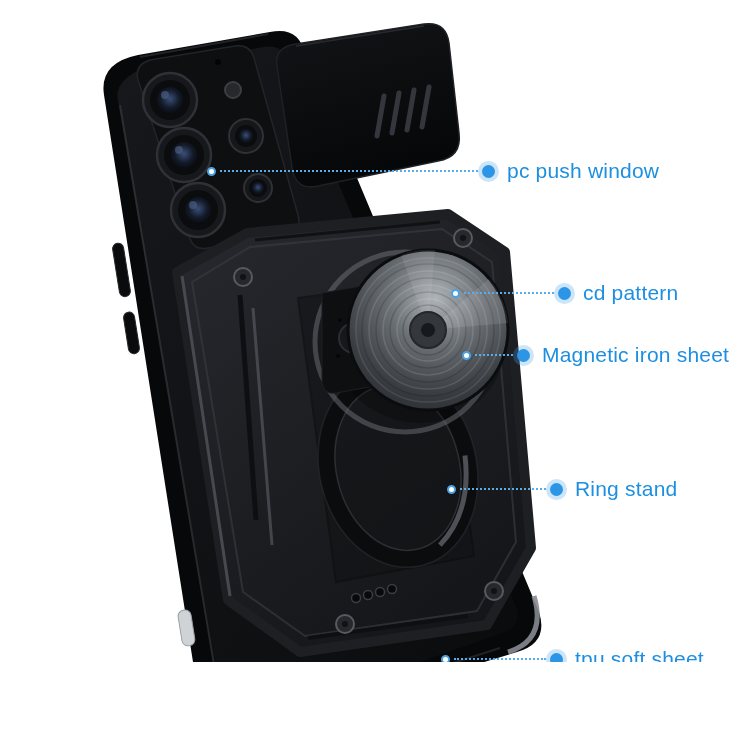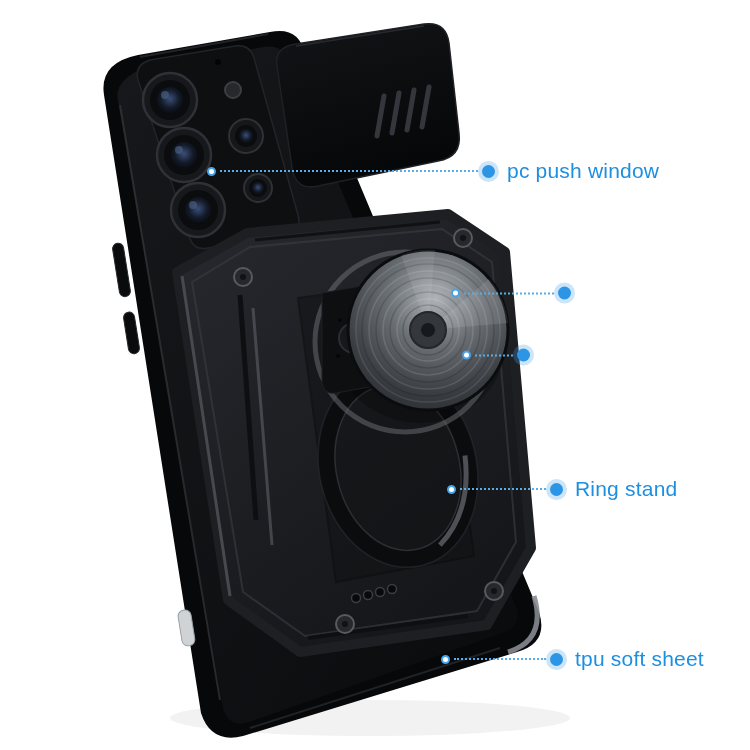--- a/index.html
+++ b/index.html
@@ -1,19 +1,19 @@
 <!DOCTYPE html>
 <html><head>
 <meta charset="utf-8">
 <style>
   html, body { margin: 0; padding: 0; background: #ffffff; }
   .stage {
     position: relative;
     width: 750px;
-    height: 750px;
+    height: 662px;
     background: #ffffff;
     overflow: hidden;
     font-family: "Liberation Sans", sans-serif;
   }
   .art { position: absolute; left: 0; top: 0; }
 
   .callout {
     position: absolute;
     display: flex;
     align-items: center;
@@ -221,26 +221,28 @@
     <span class="anchor-dot"></span>
     <span class="leader" style="width:258px"></span>
     <span class="big-dot"></span>
     <span class="label">pc push window</span>
   </div>
 
   <div class="callout" style="left:451px; top:293px;">
     <span class="anchor-dot"></span>
     <span class="leader" style="width:90px"></span>
     <span class="big-dot"></span>
+    <span class="label">cd pattern</span>
   </div>
 
   <div class="callout" style="left:462px; top:355px;">
     <span class="anchor-dot"></span>
     <span class="leader" style="width:38px"></span>
     <span class="big-dot"></span>
+    <span class="label">Magnetic iron sheet</span>
   </div>
 
   <div class="callout" style="left:447px; top:489px;">
     <span class="anchor-dot"></span>
     <span class="leader" style="width:86px"></span>
     <span class="big-dot"></span>
     <span class="label">Ring stand</span>
   </div>
 
   <div class="callout" style="left:441px; top:659px;">

